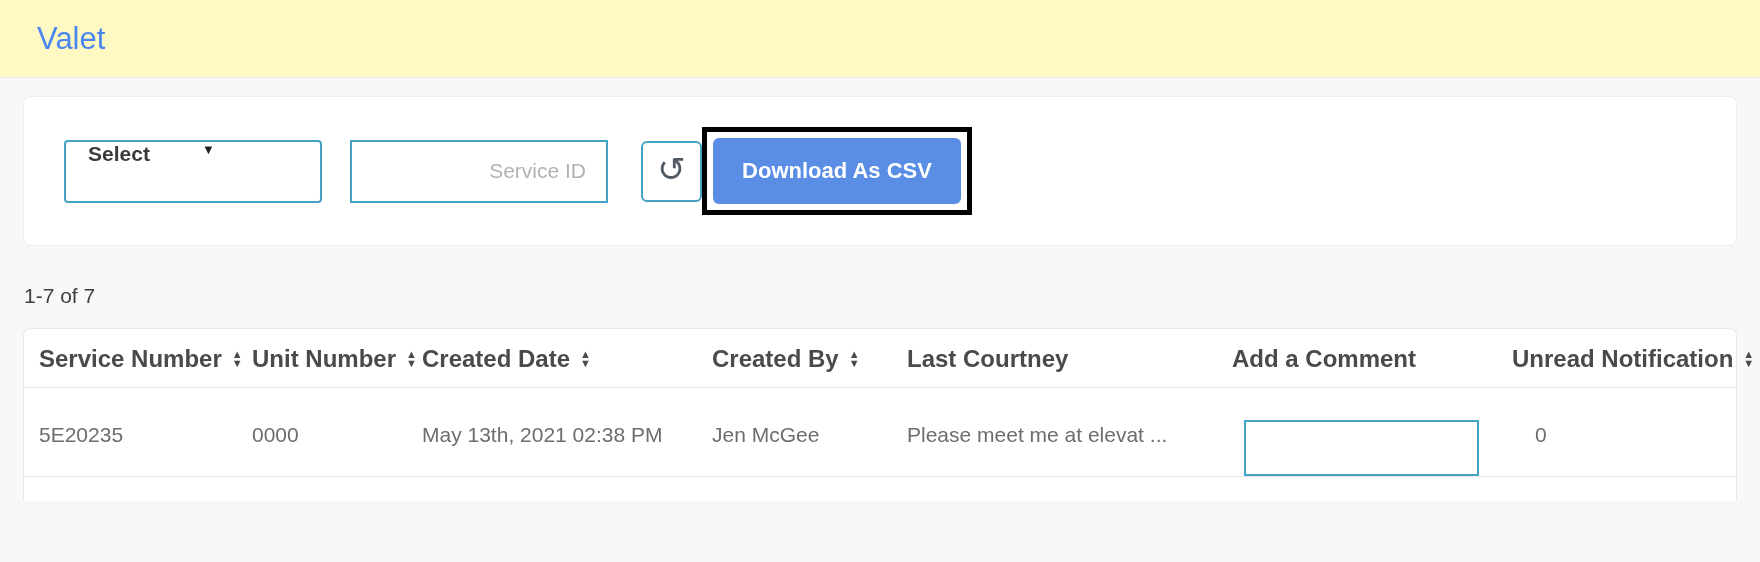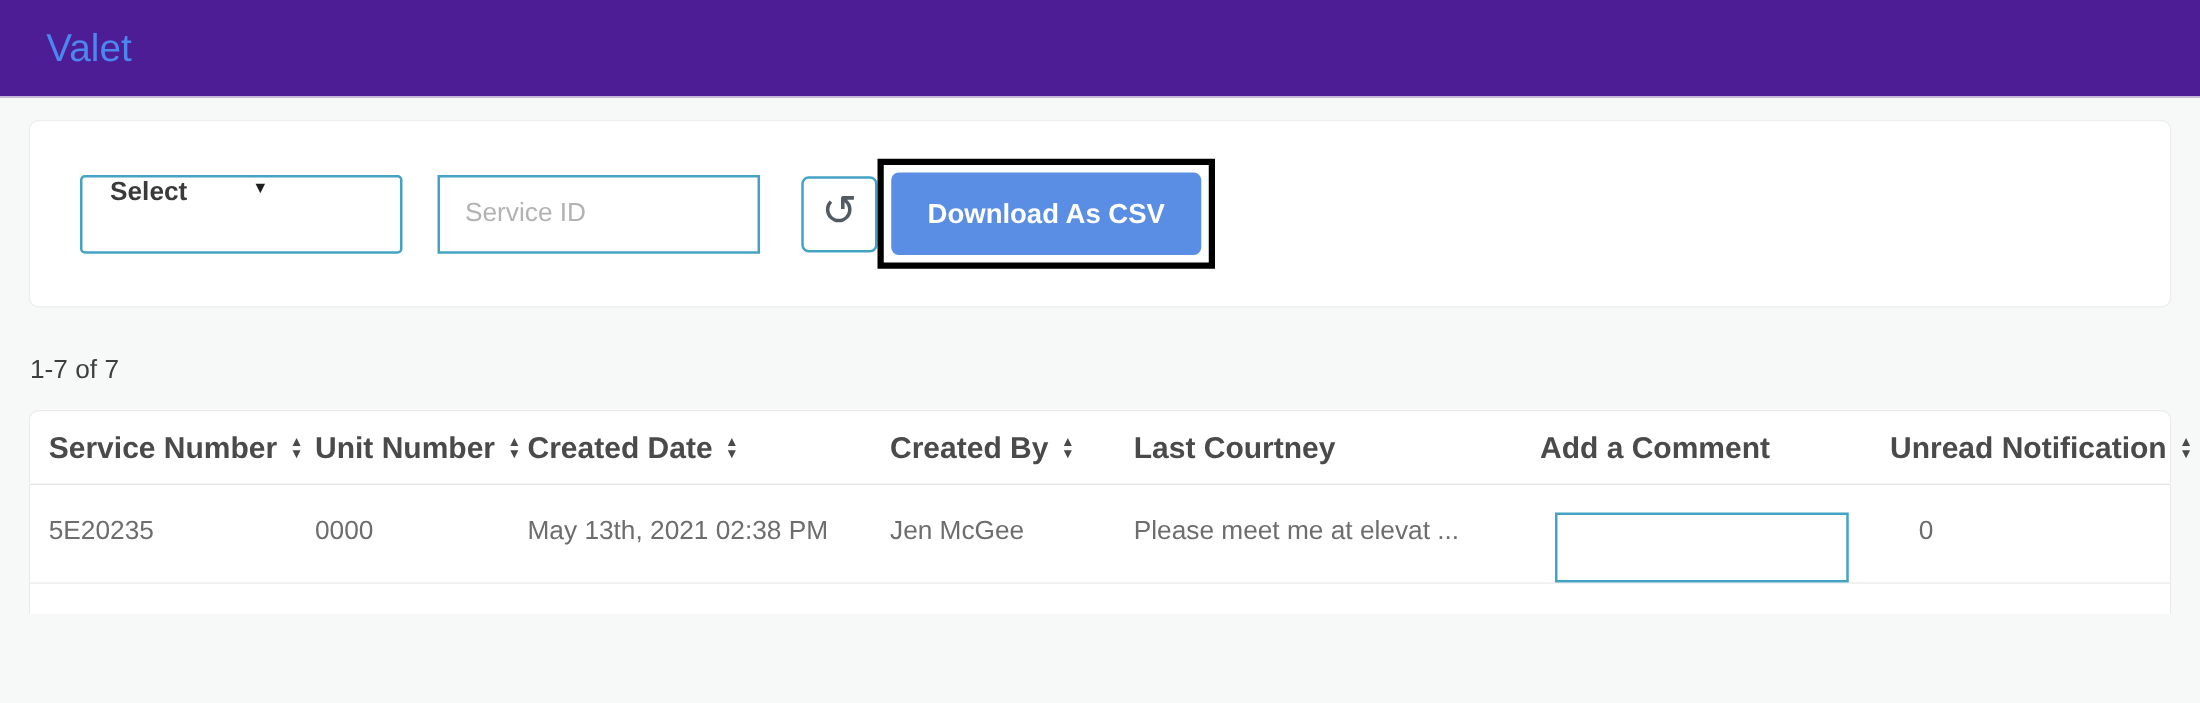--- a/index.html
+++ b/index.html
@@ -1,33 +1,33 @@
 <!DOCTYPE html>
 <html><head>
 <meta charset="utf-8">
 <style>
   * { margin:0; padding:0; box-sizing:border-box; }
   html,body { width:1760px; height:562px; overflow:hidden; }
   body { background:#f7f8f8; font-family:"Liberation Sans", sans-serif; }
 
-  .app-header { height:78px; background:#4c1d95; border-bottom:1px solid #eaeaea;
+  .app-header { height:78px; background:#fef9c3; border-bottom:1px solid #eaeaea;
     display:flex; align-items:center; padding:0 37px; }
   .page-title { font-size:31px; color:#4a87ee; }
 
   .toolbar-card { margin:18px 23px 0; height:150px; background:#fff;
     border:1px solid #ededed; border-radius:8px; display:flex; align-items:center;
     padding:0 40px; }
 
   .select-control { width:258px; height:63px; border:2px solid #44a2c4; border-radius:4px;
     background:#fff; display:flex; padding-left:22px; cursor:pointer; }
   .select-label { font-size:21px; font-weight:bold; color:#3a3a3a; }
   .caret { margin-left:52px; font-size:13px; color:#1f1f1f; }
 
   .service-id-input { margin-left:28px; width:258px; height:63px; border:2px solid #44a2c4;
-    border-radius:0; padding:0 20px; font-size:21px; color:#444; outline:none; }
+    border-radius:0; padding:0 20px; font-size:21px; color:#444; outline:none;text-align:right; }
   .service-id-input::placeholder { color:#b2b2b2; }
 
   .refresh-button { margin-left:33px; width:61px; height:61px; border:2px solid #44a2c4;
     border-radius:6px; background:#fff; display:flex; align-items:center; justify-content:center;
     cursor:pointer; }
   .refresh-glyph { font-size:34px; color:#525b63; line-height:1; margin-top:-4px; }
 
   .submit-button { margin-left:76px; width:114px; height:64px; background:#5ab95a; border:none;
     border-radius:6px; color:#fff; font-size:22px; font-weight:bold; cursor:pointer; }
 
@@ -46,21 +46,21 @@
   .th-inner { display:flex; align-items:center; }
   .th-label { font-size:24px; font-weight:bold; color:#4a4a4a; white-space:nowrap; }
   .sort-icon { display:inline-flex; flex-direction:column; margin-left:10px; }
   .sort-icon span { font-size:11px; line-height:9px; color:#4a4a4a; }
 
   td { vertical-align:top; padding:24px 8px 0 15px; font-size:21px; color:#6d6d6d;
     line-height:29px; }
   tr.data-row td { border-bottom:1px solid #e6e6e6; }
   tr.data-row-1 { height:101px; }
   tr.data-row-2 { height:77px; }
-  tr.data-row-2 td { padding-top:22px; }
+  tr.data-row-2 td { padding-top:32px; }
   td.cell-unread { padding-left:38px; }
   td.cell-created-by { padding-right:40px; }
 
   .comment-input { width:235px; height:56px; border:2px solid #44a2c4; background:#fff;
     margin-left:12px; font-size:20px; color:#444; padding:0 12px; outline:none; }
 </style>
 </head>
 <body>
 
 <div class="app-header">

